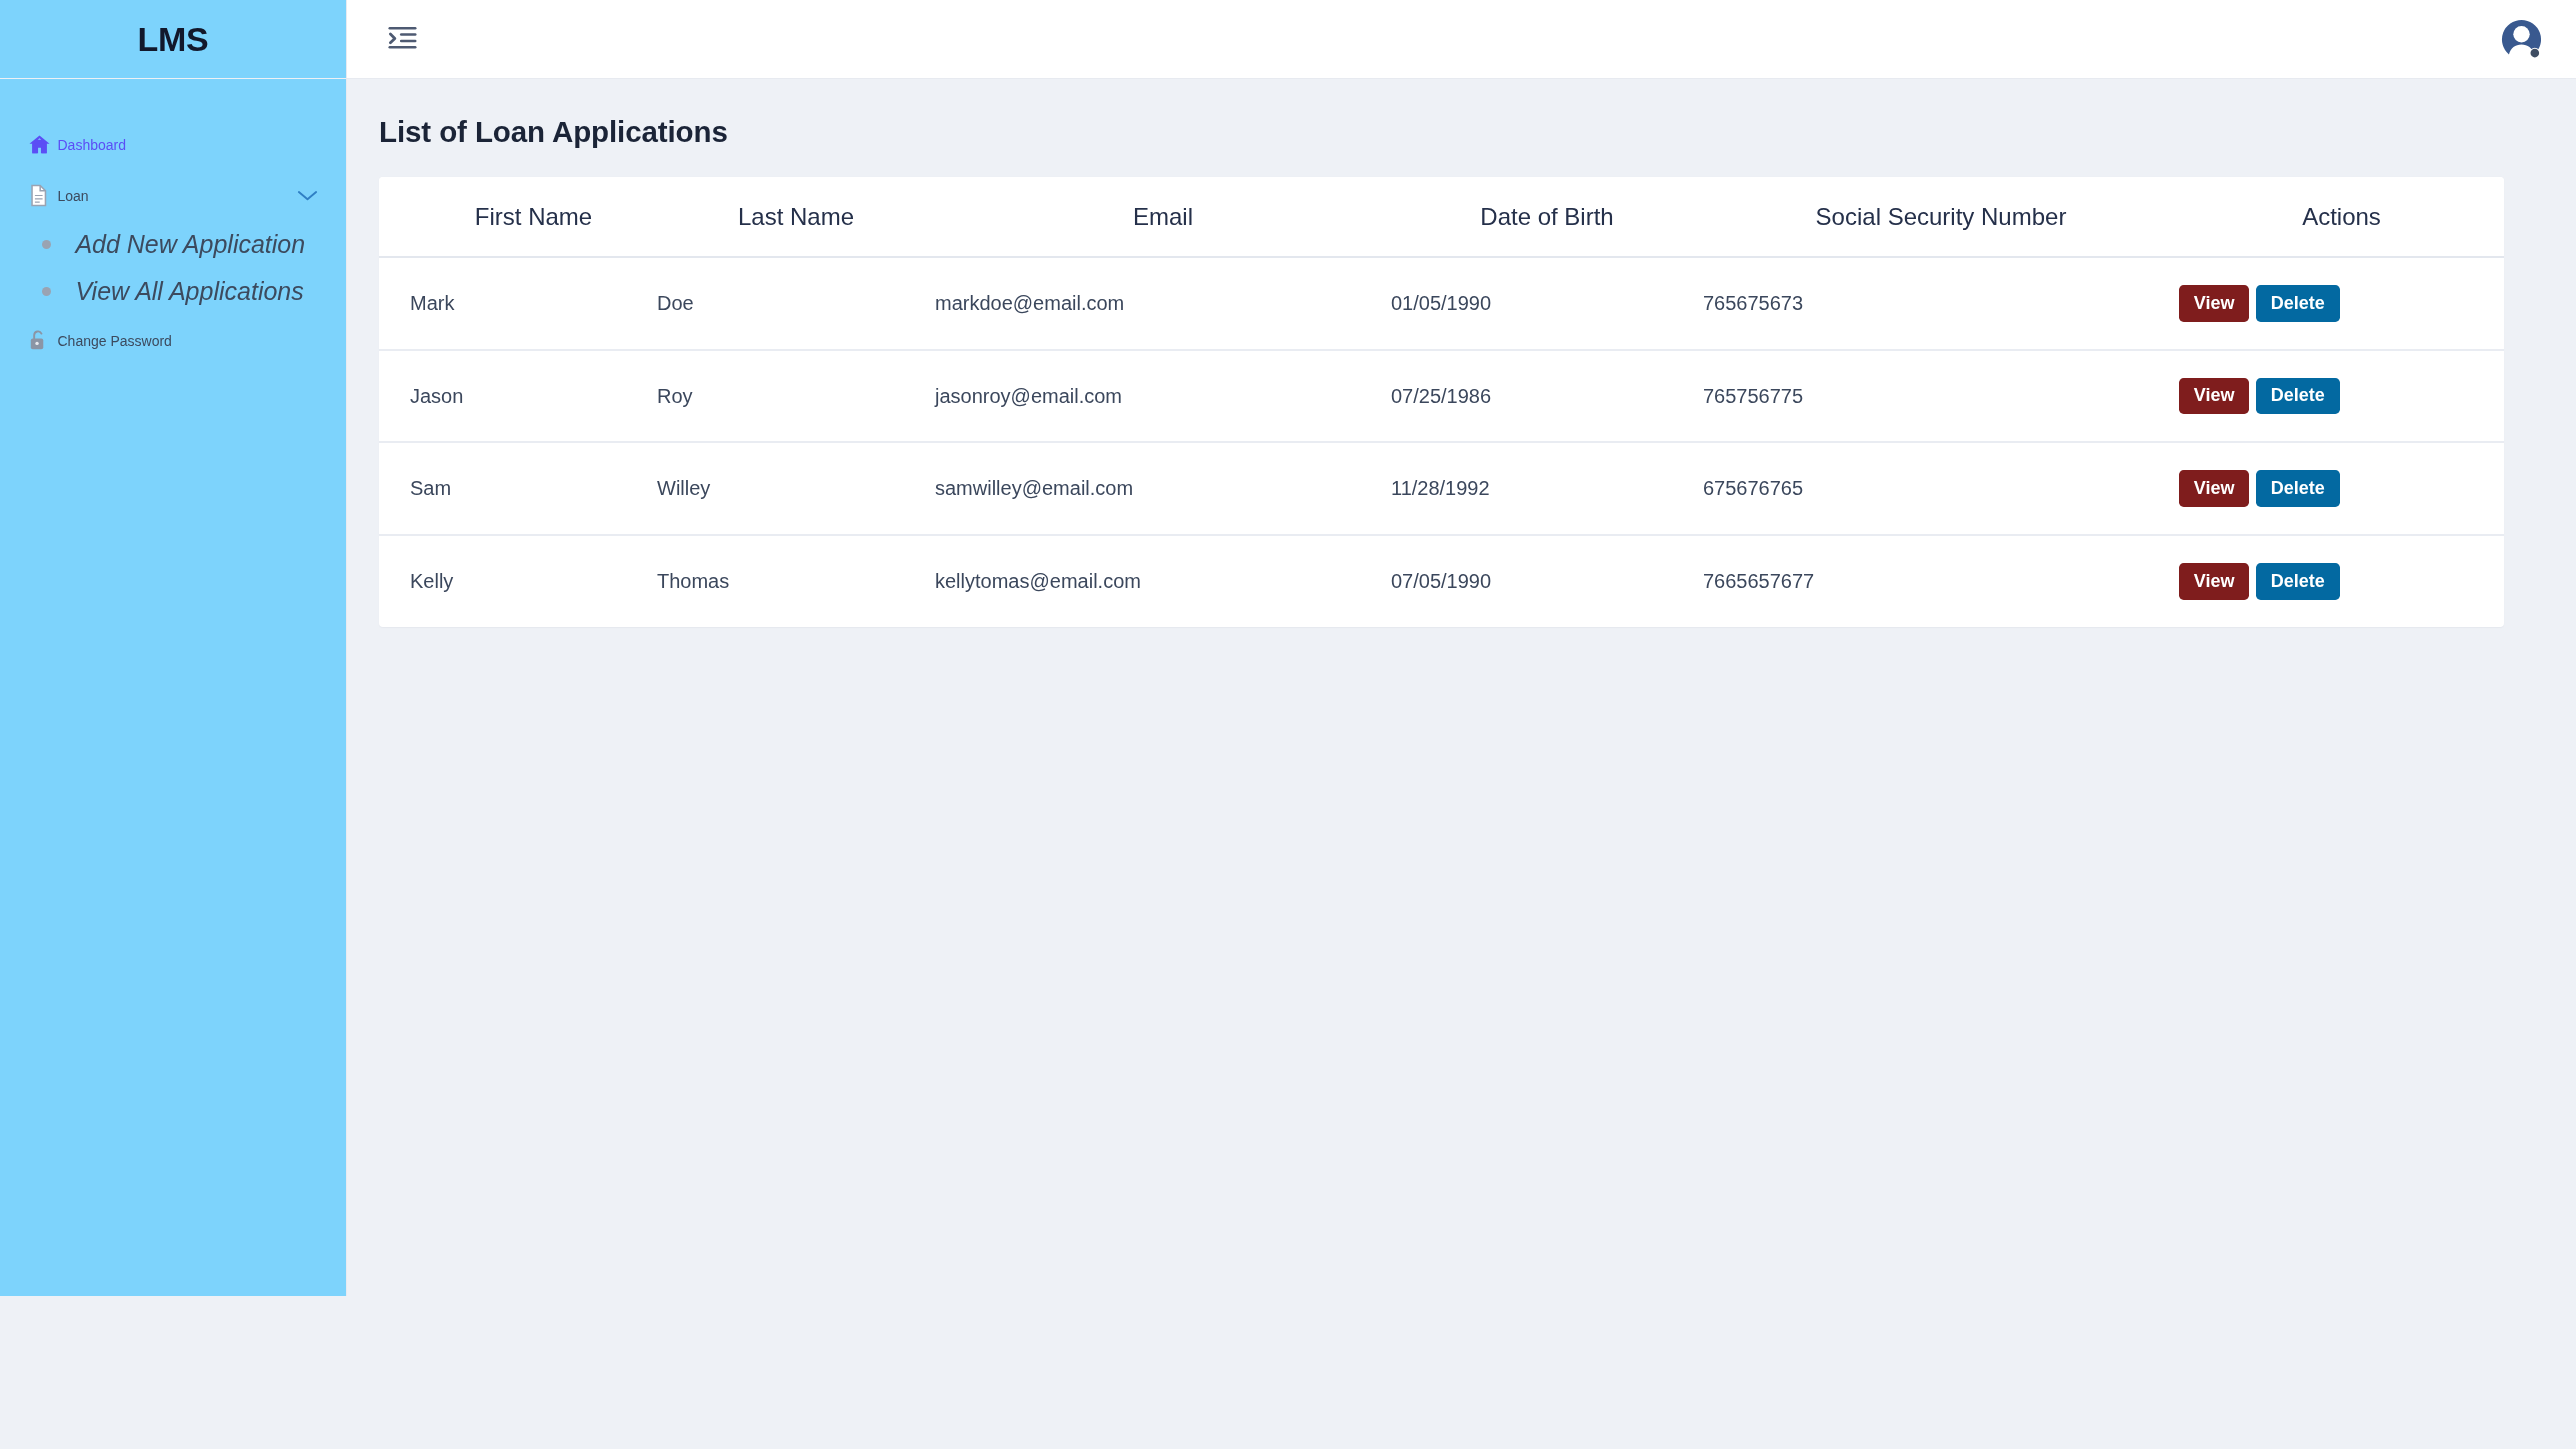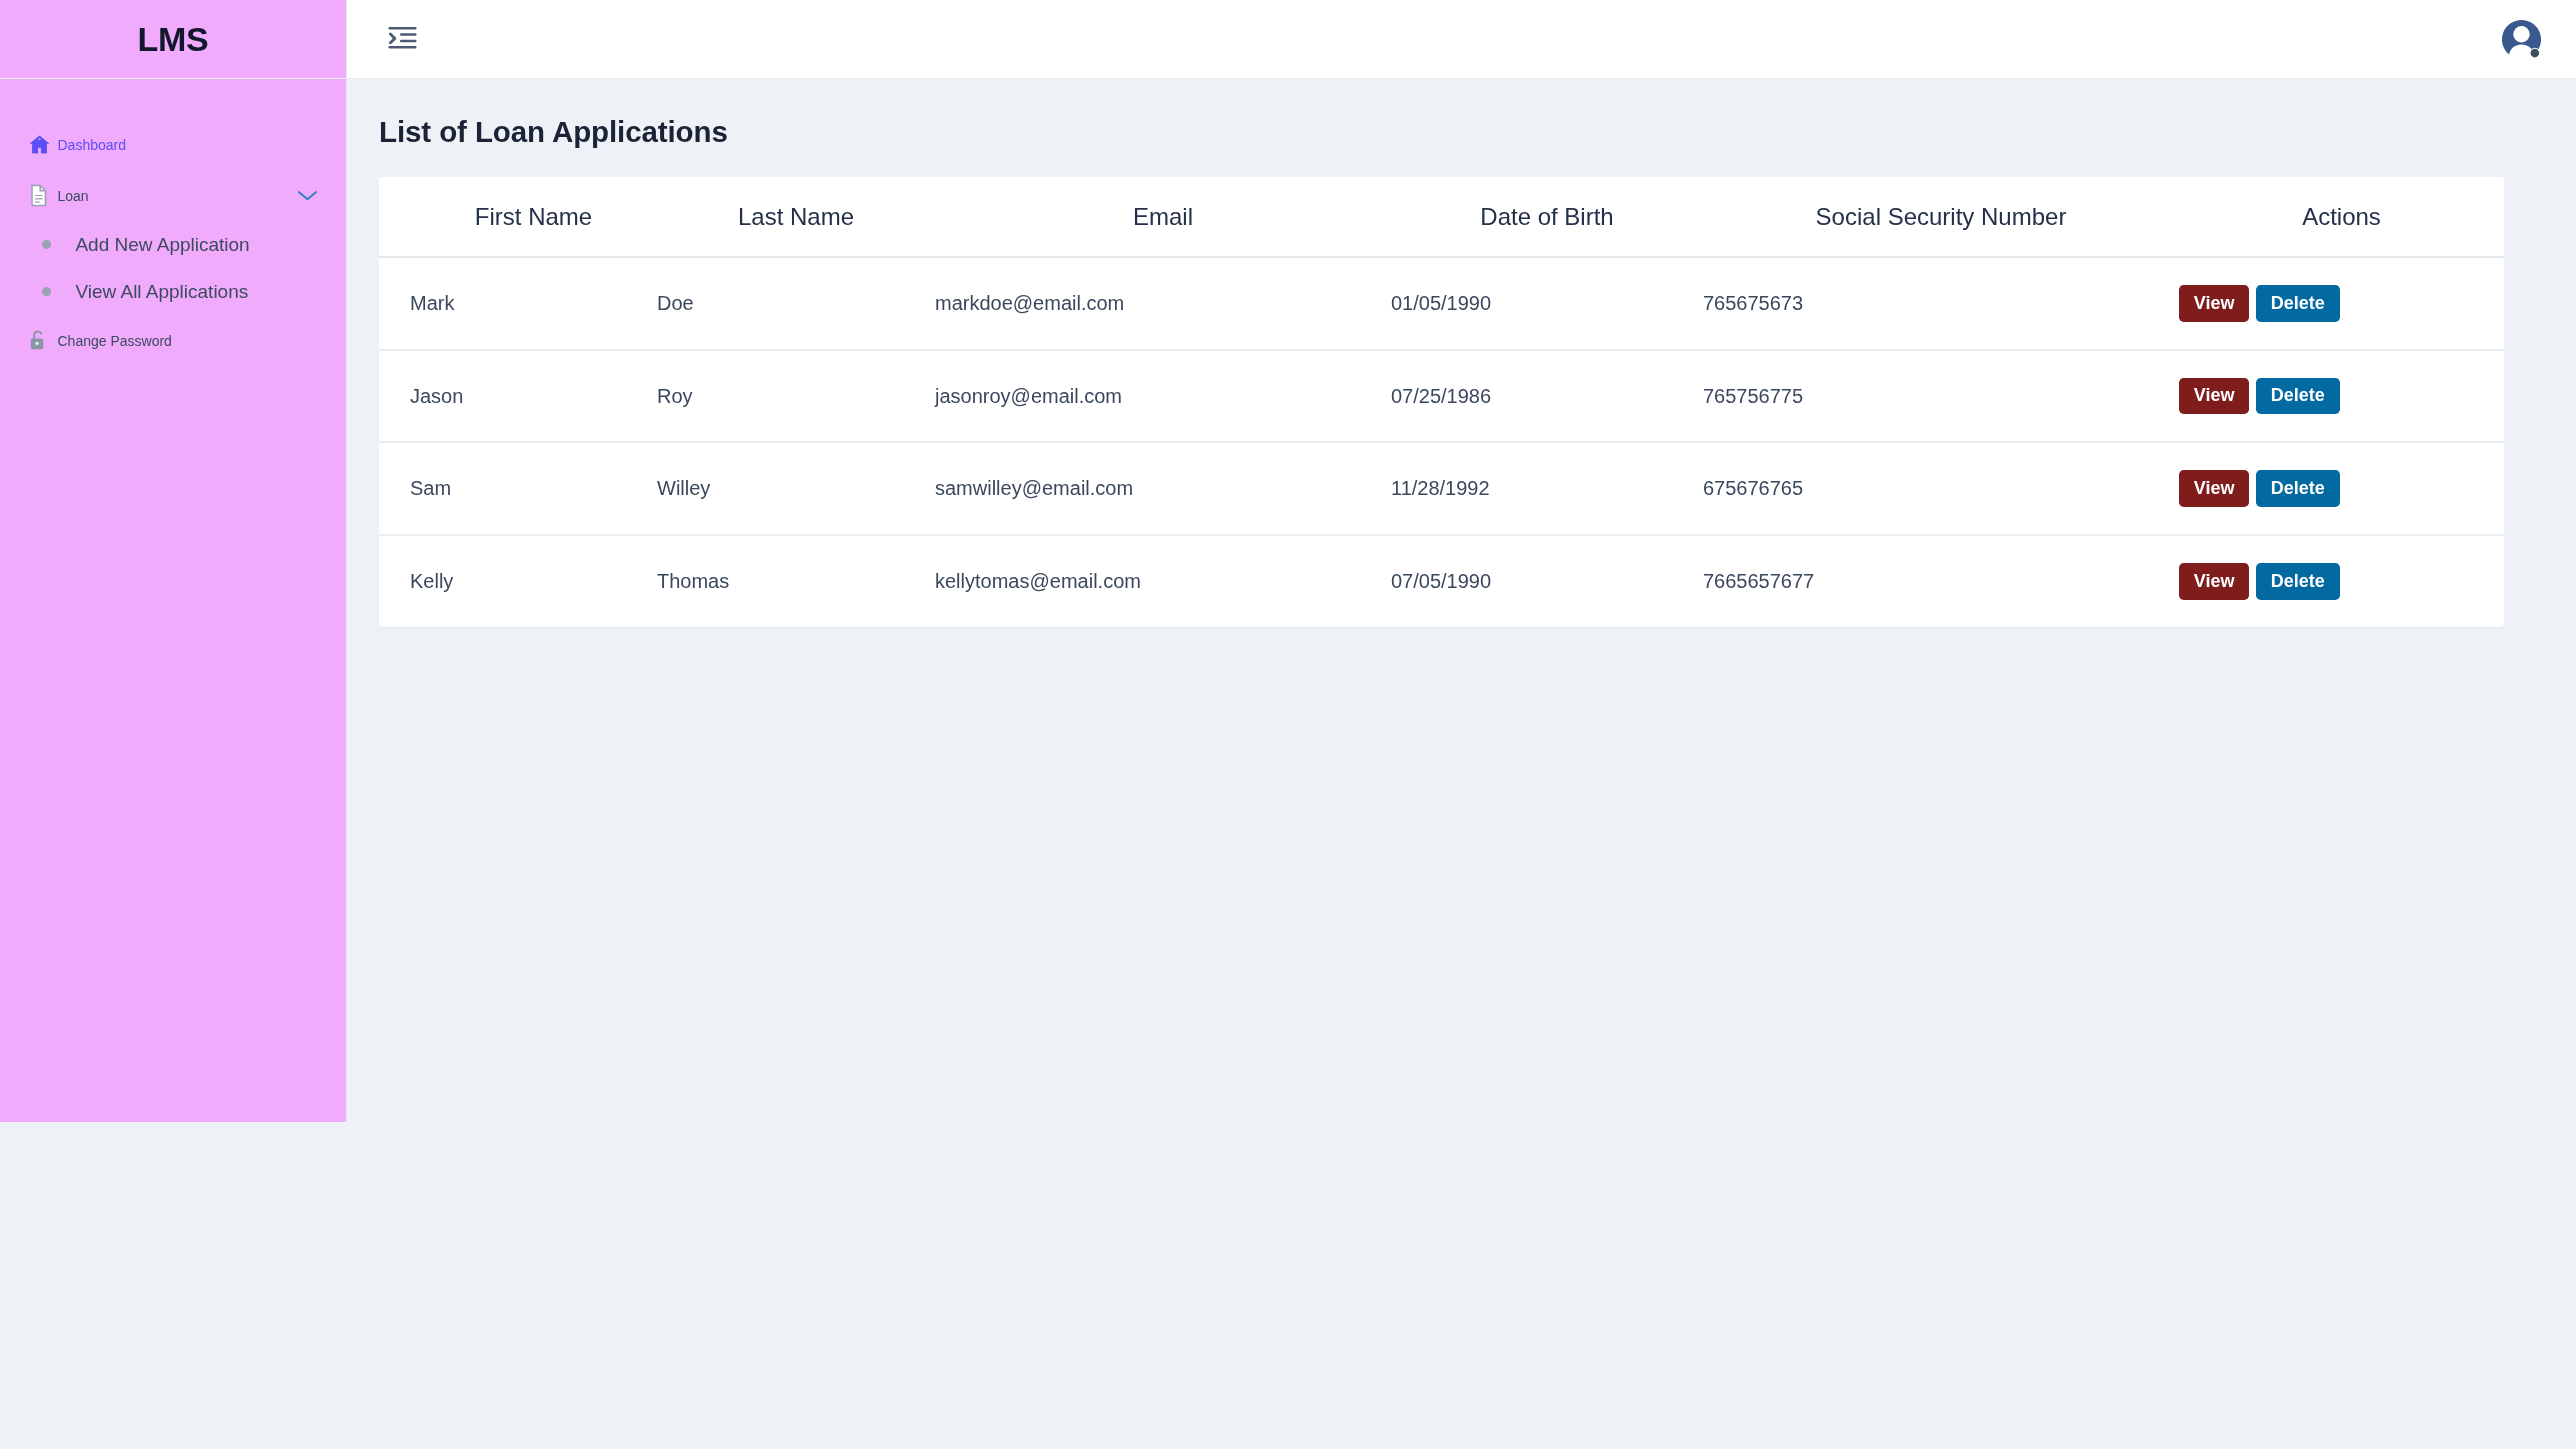--- a/index.html
+++ b/index.html
@@ -19,22 +19,22 @@
   #app {
     position: relative;
     width: 2576px;
     height: 1449px;
     display: flex;
   }
 
   
   #sidebar {
     width: 347px;
-    height: 1122px;
-    background: #f0abfc;
+    height: 1296px;
+    background: #7dd3fc;
     border-right: 1.3px solid #e7eaf0;
     flex: 0 0 347px;
     position: relative;
   }
 
   .brand {
     height: 79px;
     display: flex;
     align-items: center;
     justify-content: center;
@@ -89,23 +89,24 @@
   }
   .bullet {
     width: 9.4px;
     height: 9.4px;
     border-radius: 50%;
     background: #9aa3b2;
     flex: 0 0 9.4px;
     margin-right: 24px;
   }
   .sub-label {
-    font-size: 19px;
+    font-size: 25px;
     color: #3c4a5e;
     white-space: nowrap;
+    font-style: italic;
   }
 
   
   #main {
     flex: 1 1 auto;
     display: flex;
     flex-direction: column;
     min-width: 0;
     background: #eef1f6;
   }

